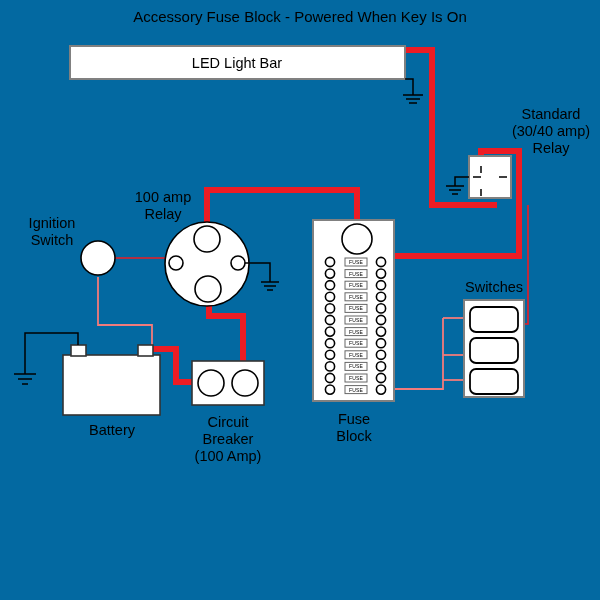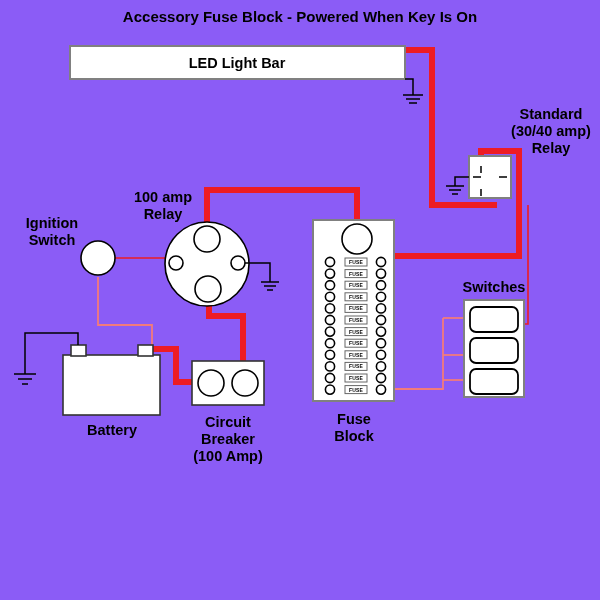--- a/index.html
+++ b/index.html
@@ -7,23 +7,22 @@
     padding: 0;
     background: #ffffff;
   }
   body {
     font-family: "Liberation Sans", sans-serif;
   }
   #diagram-root {
     position: relative;
     width: 600px;
     height: 600px;
-    background: #8b5cf6;
+    background: #0369a1;
     overflow: hidden;
-    font-weight: bold;
   }
   svg.diagram-canvas {
     position: absolute;
     left: 0;
     top: 0;
     width: 600px;
     height: 600px;
   }
   .title-text {
     font-family: "Liberation Sans", sans-serif;

